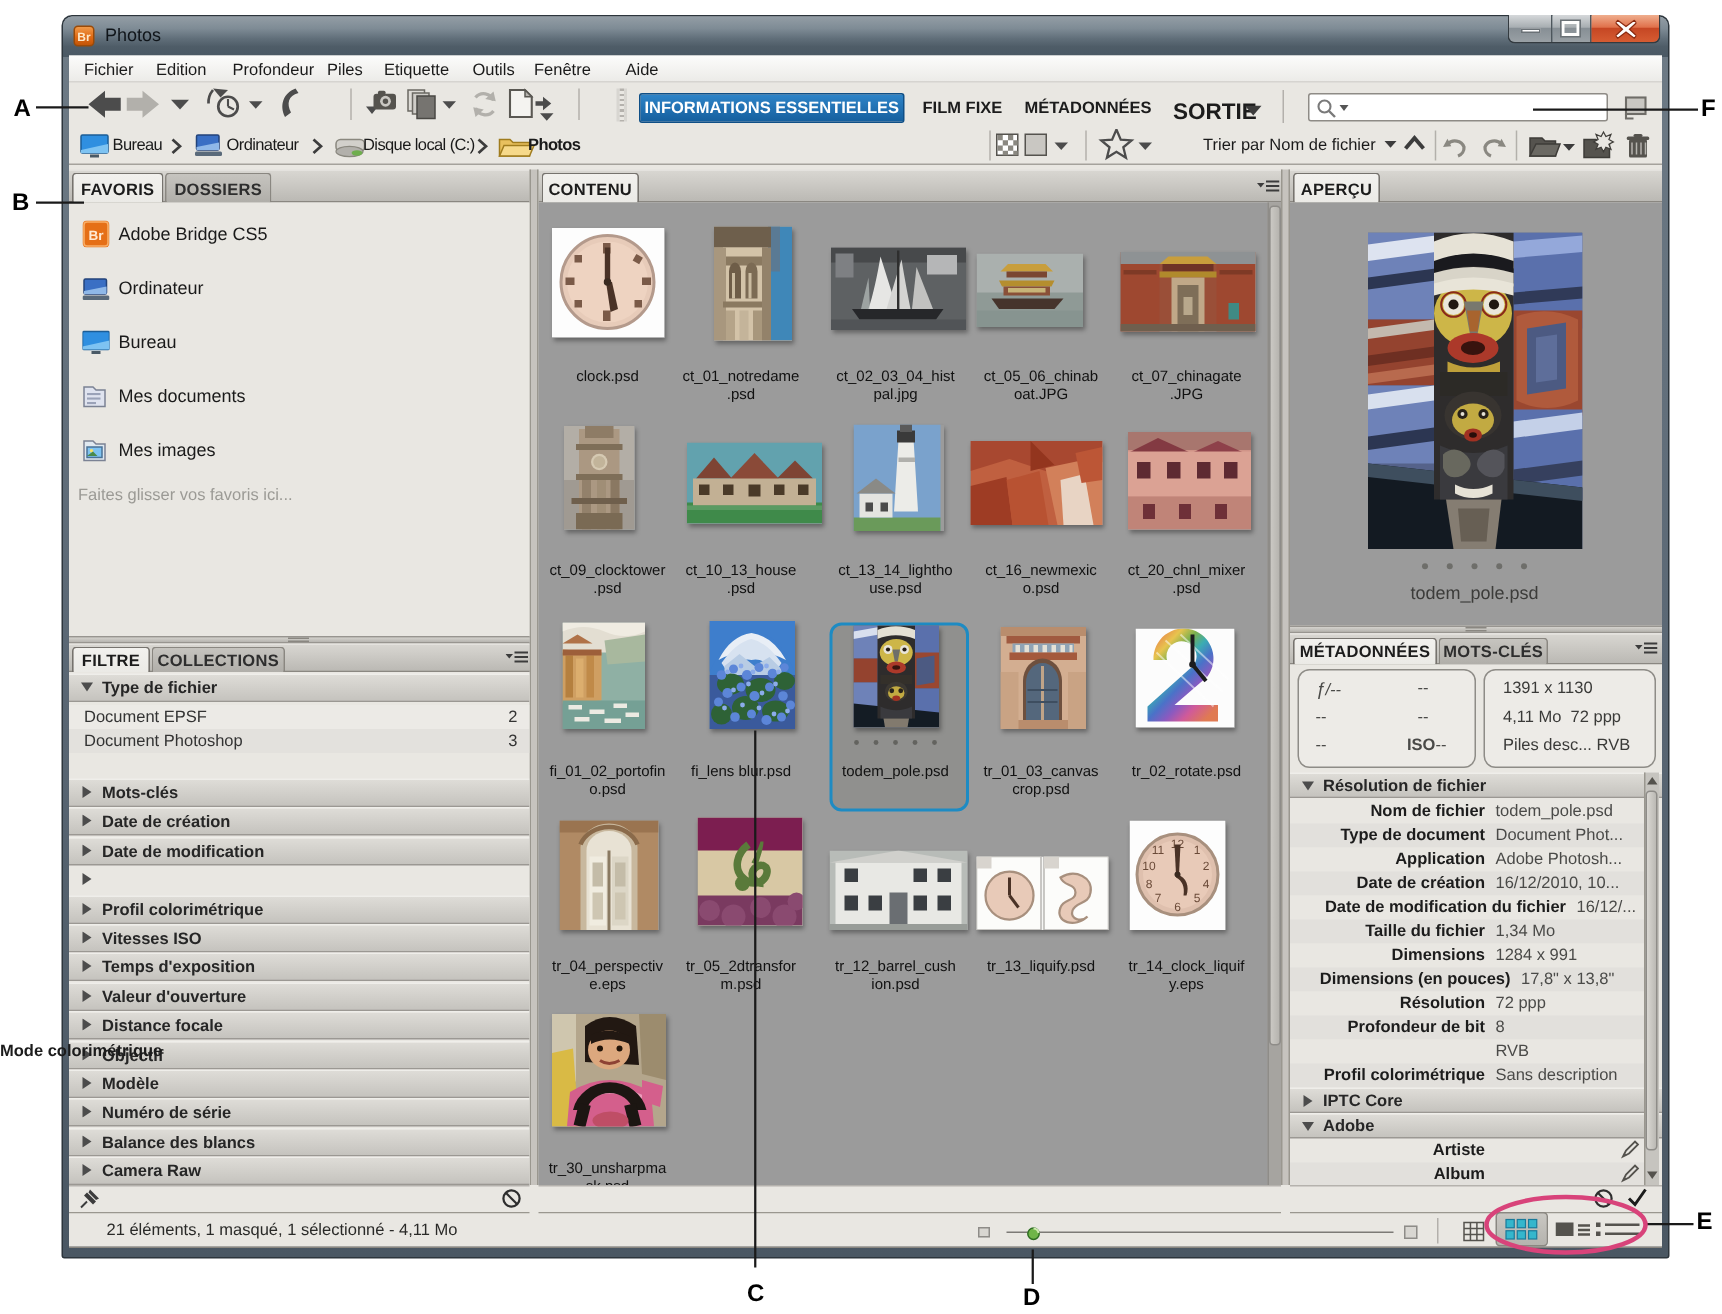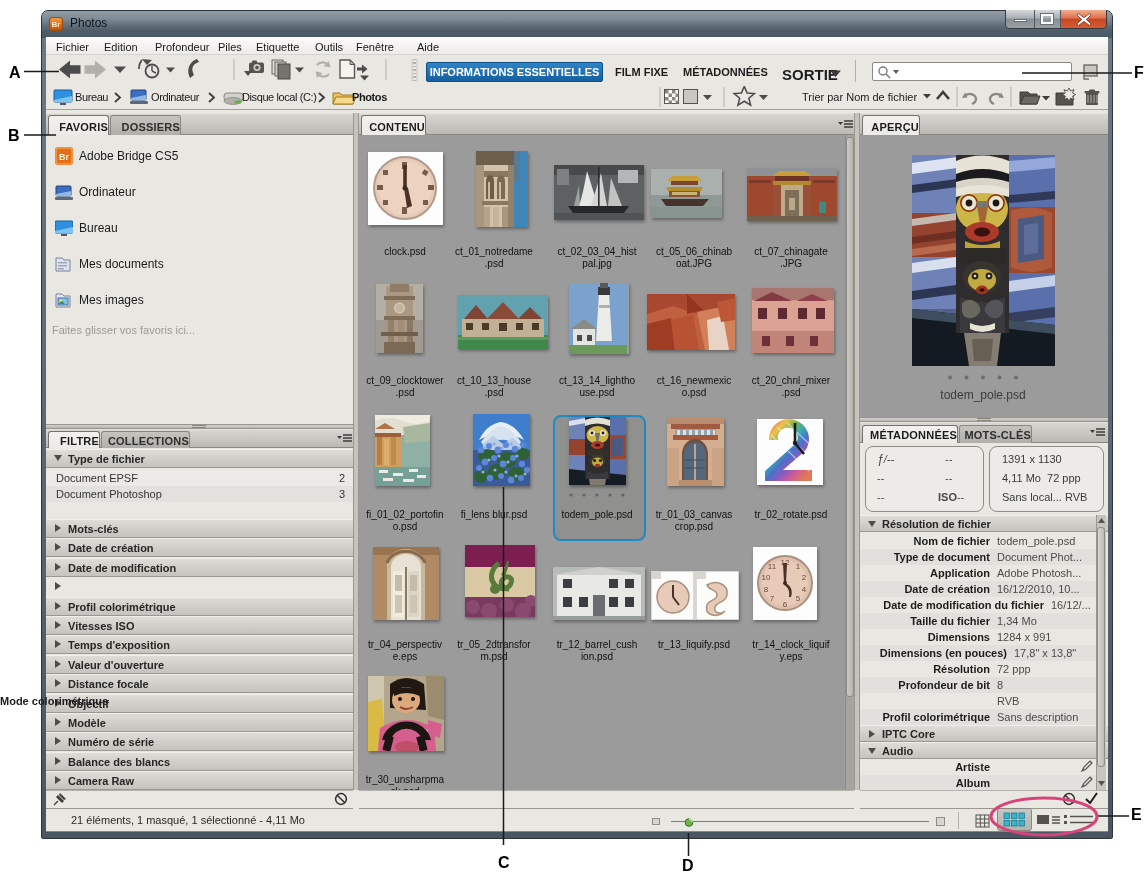--- a/index.html
+++ b/index.html
@@ -1,19 +1,19 @@
 <!DOCTYPE html>
 <html><head><meta charset="utf-8">
 <style>
 *{margin:0;padding:0;box-sizing:border-box}
 html,body{width:1148px;height:876px;background:#fff;font-family:"Liberation Sans",sans-serif;overflow:hidden}
 .a{position:absolute}
 .tabbar{background:linear-gradient(#d8d6d1,#bbb9b4);border-bottom:1px solid #8a8781;border-top:1px solid #e4e2de}
 .tab{position:absolute;top:115px;height:20px;border:1px solid #76736e;border-bottom:none;border-radius:3px 3px 0 0;
- font-size:11px;font-weight:bold;color:#1c1c1c;text-align:right;padding-top:5px;letter-spacing:0.2px}
+ font-size:11px;font-weight:bold;color:#1c1c1c;text-align:center;padding-top:5px;letter-spacing:0.2px}
 .tab.on{background:linear-gradient(#f2f1ee,#ebeae6);}
 .tab.off{background:linear-gradient(#c6c4bf,#b0aea9);color:#2e2e2e;border-color:#8a8781}
 .panel{background:#e9e7e2}
 .fhdr{position:absolute;left:0;right:0;height:19px;background:linear-gradient(#dedcd7,#c5c3be);
  border-top:1px solid #efeeea;border-bottom:1px solid #9b9893;font-size:11px;font-weight:bold;color:#262626;
  padding:3px 0 0 22px}
 .fitem{position:absolute;left:0;right:0;height:16px;font-size:11px;color:#333;padding:2px 8px 0 10px}
 .lbl{position:absolute;font-size:10px;color:#111;text-align:center;line-height:12px}
 .co{position:absolute;font-size:16px;font-weight:bold;color:#000;font-family:"Liberation Sans",sans-serif}
 .sep{position:absolute;width:1px;background:#b3b0ab}
@@ -788,21 +788,21 @@
 <div class="a" style="left:865px;top:446px;width:119px;height:66px;background:#edebe7;border:1px solid #8e8c87;border-radius:8px"></div>
 <div class="a" style="left:989px;top:446px;width:115px;height:66px;background:#edebe7;border:1px solid #8e8c87;border-radius:8px"></div>
 <div class="a" style="left:877px;top:452px;width:100px;height:56px;font-size:11px;color:#4a4a48;font-style:italic"><span style="font-size:12px">ƒ</span>/--</div>
 <div class="a" style="left:945px;top:453px;font-size:11px;color:#4a4a48">--</div>
 <div class="a" style="left:877px;top:472px;font-size:11px;color:#4a4a48">--</div>
 <div class="a" style="left:945px;top:472px;font-size:11px;color:#4a4a48">--</div>
 <div class="a" style="left:877px;top:491px;font-size:11px;color:#4a4a48">--</div>
 <div class="a" style="left:938px;top:491px;font-size:11px;color:#4a4a48;font-weight:bold">ISO<span style="font-weight:normal">--</span></div>
 <div class="a" style="left:1002px;top:453px;font-size:11px;color:#3a3a38">1391 x 1130</div>
 <div class="a" style="left:1002px;top:472px;font-size:11px;color:#3a3a38">4,11 Mo&nbsp;&nbsp;72 ppp</div>
-<div class="a" style="left:1002px;top:491px;font-size:11px;color:#3a3a38">Sans local... RVB</div>
+<div class="a" style="left:1002px;top:491px;font-size:11px;color:#3a3a38">Piles desc... RVB</div>
 <div class="a" style="left:860px;top:515px;width:248px;height:17px;background:linear-gradient(#dedcd7,#c5c3be);border-top:1px solid #efeeea;border-bottom:1px solid #9b9893;font-size:11px;font-weight:bold;color:#262626;padding:2px 0 0 22px">Résolution de fichier</div>
 <svg class="a" style="left:868px;top:520px" width="8" height="8" viewBox="0 0 8 8">
     <path d="M0 1 L8 1 L4 7 Z" fill="#4c4c4c"></path>
   </svg>
 <div class="a" style="left:860px;top:533px;width:236px;height:16px;background:#e9e7e2"></div>
 <div class="a" style="left:0px;top:535px;width:990px;text-align:right;font-size:11px;font-weight:bold;color:#1c1c1c">Nom de fichier</div>
 <div class="a" style="left:997px;top:535px;font-size:11px;color:#4a4a48;white-space:nowrap">todem_pole.psd</div>
 <div class="a" style="left:860px;top:549px;width:236px;height:16px;background:#e2e0dc"></div>
 <div class="a" style="left:0px;top:551px;width:990px;text-align:right;font-size:11px;font-weight:bold;color:#1c1c1c">Type de document</div>
 <div class="a" style="left:997px;top:551px;font-size:11px;color:#4a4a48;white-space:nowrap">Document Phot...</div>
@@ -833,21 +833,21 @@
 <div class="a" style="left:860px;top:693px;width:236px;height:16px;background:#e9e7e2"></div>
 <div class="a" style="left:0px;top:695px;width:990px;text-align:left;font-size:11px;font-weight:bold;color:#1c1c1c">Mode colorimétrique</div>
 <div class="a" style="left:997px;top:695px;font-size:11px;color:#4a4a48;white-space:nowrap">RVB</div>
 <div class="a" style="left:860px;top:709px;width:236px;height:16px;background:#e2e0dc"></div>
 <div class="a" style="left:0px;top:711px;width:990px;text-align:right;font-size:11px;font-weight:bold;color:#1c1c1c">Profil colorimétrique</div>
 <div class="a" style="left:997px;top:711px;font-size:11px;color:#4a4a48;white-space:nowrap">Sans description</div>
 <div class="a" style="left:860px;top:725px;width:248px;height:17px;background:linear-gradient(#dedcd7,#c5c3be);border-top:1px solid #efeeea;border-bottom:1px solid #9b9893;font-size:11px;font-weight:bold;color:#262626;padding:2px 0 0 22px">IPTC Core</div>
 <svg class="a" style="left:868px;top:730px" width="8" height="8" viewBox="0 0 8 8">
     <path d="M1 0 L7 4 L1 8 Z" fill="#4c4c4c"></path>
   </svg>
-<div class="a" style="left:860px;top:742px;width:248px;height:17px;background:linear-gradient(#dedcd7,#c5c3be);border-top:1px solid #efeeea;border-bottom:1px solid #9b9893;font-size:11px;font-weight:bold;color:#262626;padding:2px 0 0 22px">Audio</div>
+<div class="a" style="left:860px;top:742px;width:248px;height:17px;background:linear-gradient(#dedcd7,#c5c3be);border-top:1px solid #efeeea;border-bottom:1px solid #9b9893;font-size:11px;font-weight:bold;color:#262626;padding:2px 0 0 22px">Adobe</div>
 <svg class="a" style="left:868px;top:747px" width="8" height="8" viewBox="0 0 8 8">
     <path d="M0 1 L8 1 L4 7 Z" fill="#4c4c4c"></path>
   </svg>
 <div class="a" style="left:0px;top:761px;width:990px;text-align:right;font-size:11px;font-weight:bold;color:#1c1c1c">Artiste</div>
 <div class="a" style="left:860px;top:775px;width:236px;height:15px;background:#e2e0dc;overflow:hidden">
     <div style="position:absolute;right:106px;top:2px;font-size:11px;font-weight:bold;color:#1c1c1c">Album</div>
   </div>
 <svg class="a" style="left:1080px;top:760px" width="13" height="13" viewBox="0 0 13 13">
 <path d="M2 11 L4 7 L10 1 L12 3 L6 9 Z" fill="none" stroke="#55534e" stroke-width="1.2"></path>
 <path d="M2 11 L4.5 10.2 L2.8 8.5 Z" fill="#55534e"></path>

